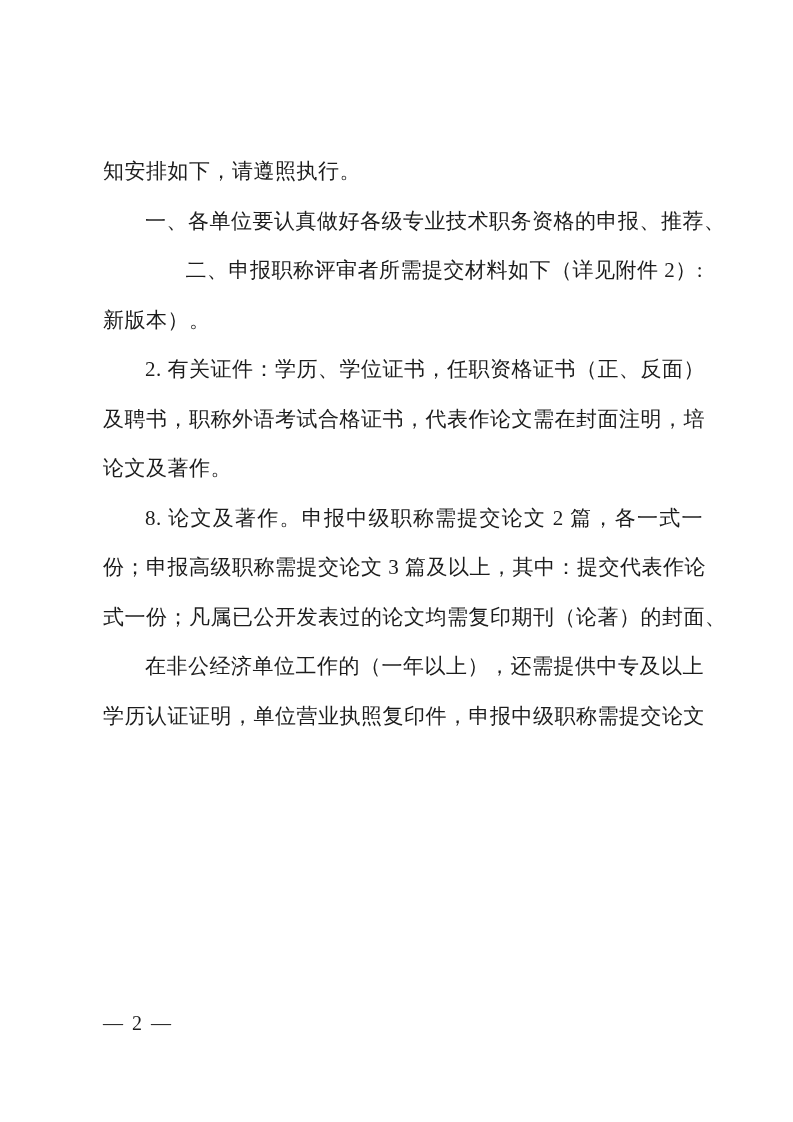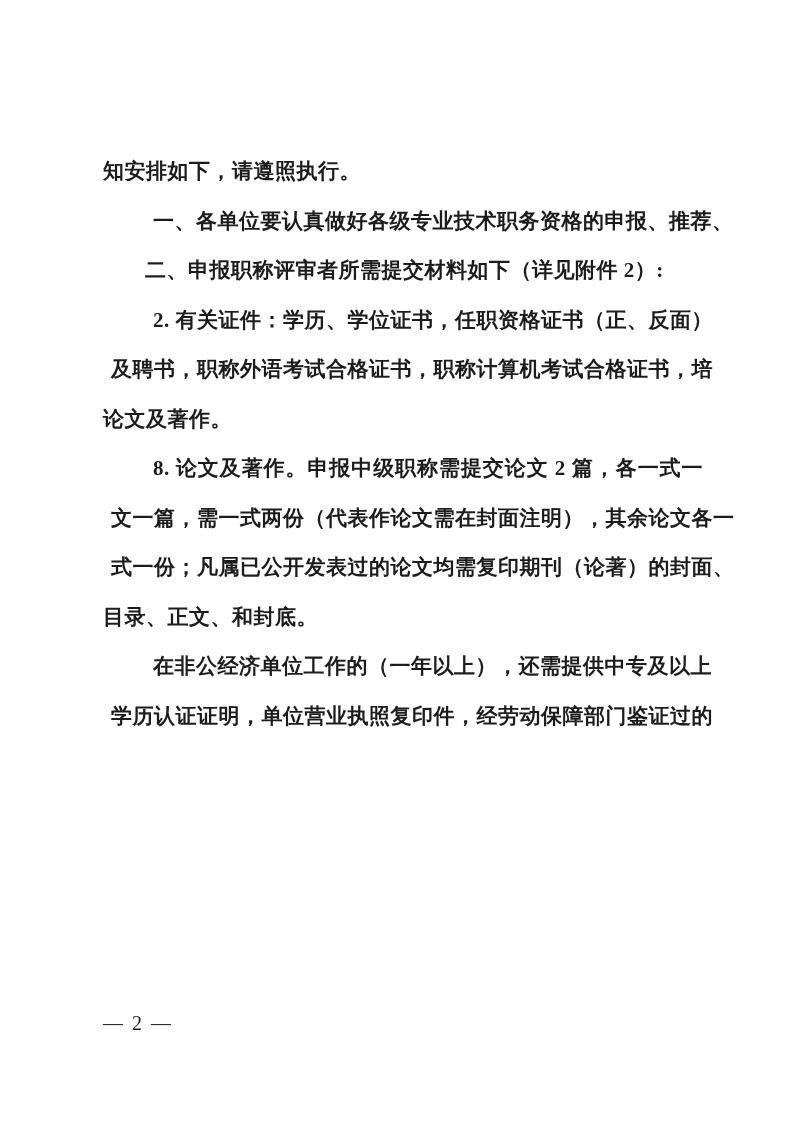--- a/index.html
+++ b/index.html
@@ -23,52 +23,51 @@
     width: 600px;
   }
   .line {
     font-size: 21px;
     line-height: 49.5px;
     height: 49.5px;
     text-align: left;
     white-space: nowrap;
     letter-spacing: 0.5px;
     color: #1c1c1c;
-    font-weight: bold;
   }
   .line.indent {
     text-indent: 2em;
+    text-align: right;
   }
   .line.fill {
     text-align: justify;
     text-align-last: justify;
-    margin-left: 8px;
   }
   .page-footer {
     position: absolute;
     left: 103px;
     top: 1008px;
     font-size: 20px;
     line-height: 30px;
     letter-spacing: 2px;
     color: #1c1c1c;
   }
 </style>
 </head>
 <body>
 
 <div class="page">
   <div class="doc-body">
       <div class="line">知安排如下，请遵照执行。</div>
       <div class="line indent fill">一、各单位要认真做好各级专业技术职务资格的申报、推荐、</div>
       <div class="line indent">二、申报职称评审者所需提交材料如下（详见附件 2）:</div>
+      <div class="line">新版本）。</div>
       <div class="line indent fill">2. 有关证件：学历、学位证书，任职资格证书（正、反面）</div>
-      <div class="line fill">及聘书，职称外语考试合格证书，职称计算机考试合格证书，培</div>
+      <div class="line fill">及聘书，职称外语考试合格证书，代表作论文需在封面注明，培</div>
       <div class="line">论文及著作。</div>
       <div class="line indent fill">8. 论文及著作。申报中级职称需提交论文 2 篇，各一式一</div>
-      <div class="line fill">文一篇，需一式两份（代表作论文需在封面注明），其余论文各一</div>
+      <div class="line fill">份；申报高级职称需提交论文 3 篇及以上，其中：提交代表作论</div>
       <div class="line fill">式一份；凡属已公开发表过的论文均需复印期刊（论著）的封面、</div>
-      <div class="line">目录、正文、和封底。</div>
       <div class="line indent fill">在非公经济单位工作的（一年以上），还需提供中专及以上</div>
-      <div class="line fill">学历认证证明，单位营业执照复印件，经劳动保障部门鉴证过的</div>
+      <div class="line fill">学历认证证明，单位营业执照复印件，申报中级职称需提交论文</div>
     </div>
   <div class="page-footer">— 2 —</div>
 </div>
 
 </body></html>

